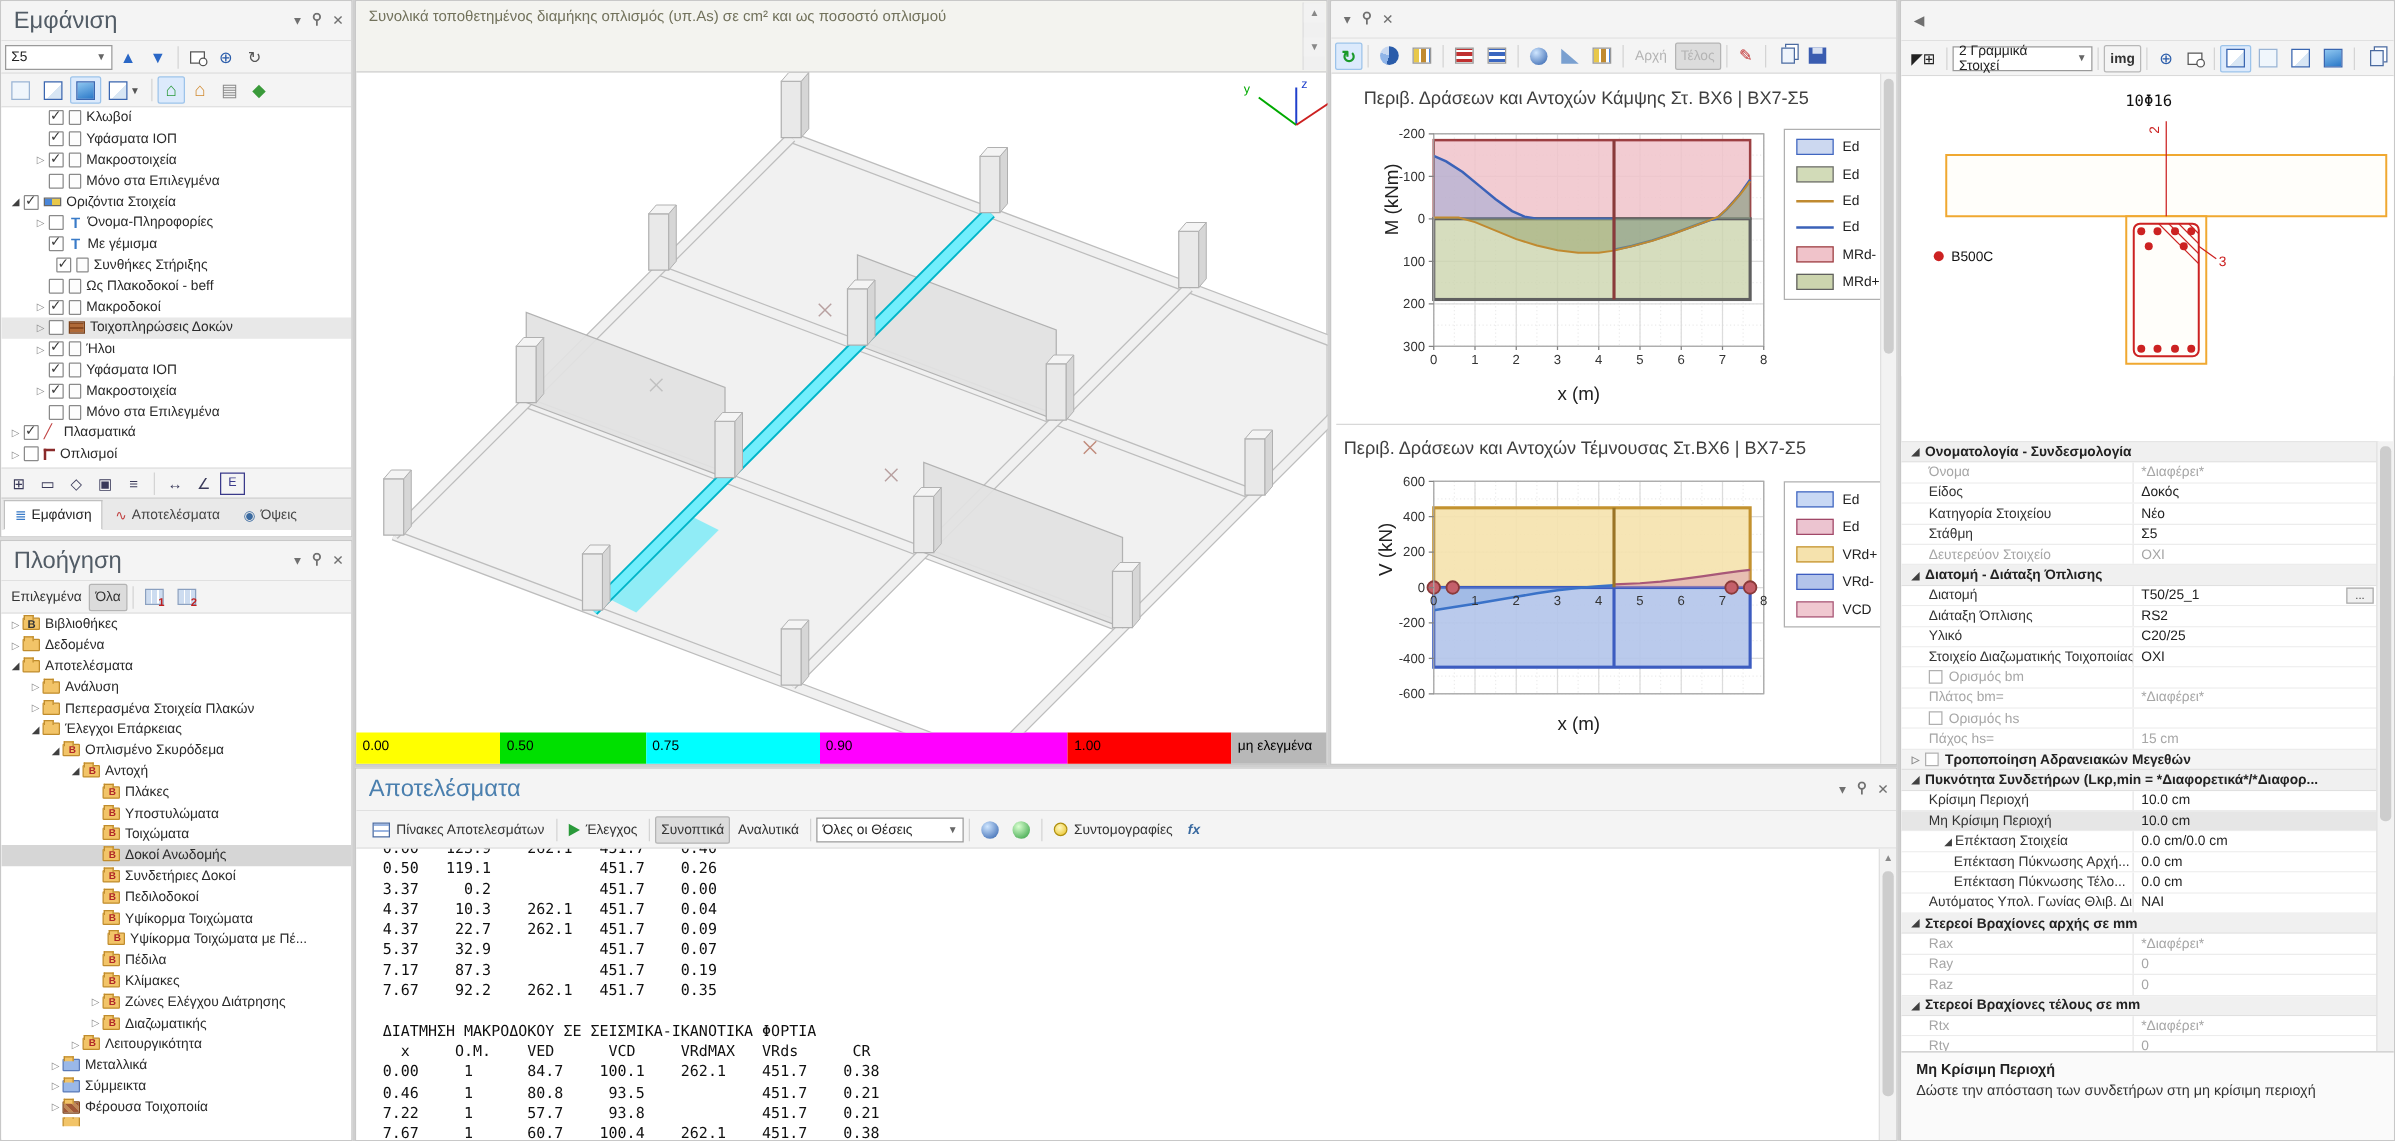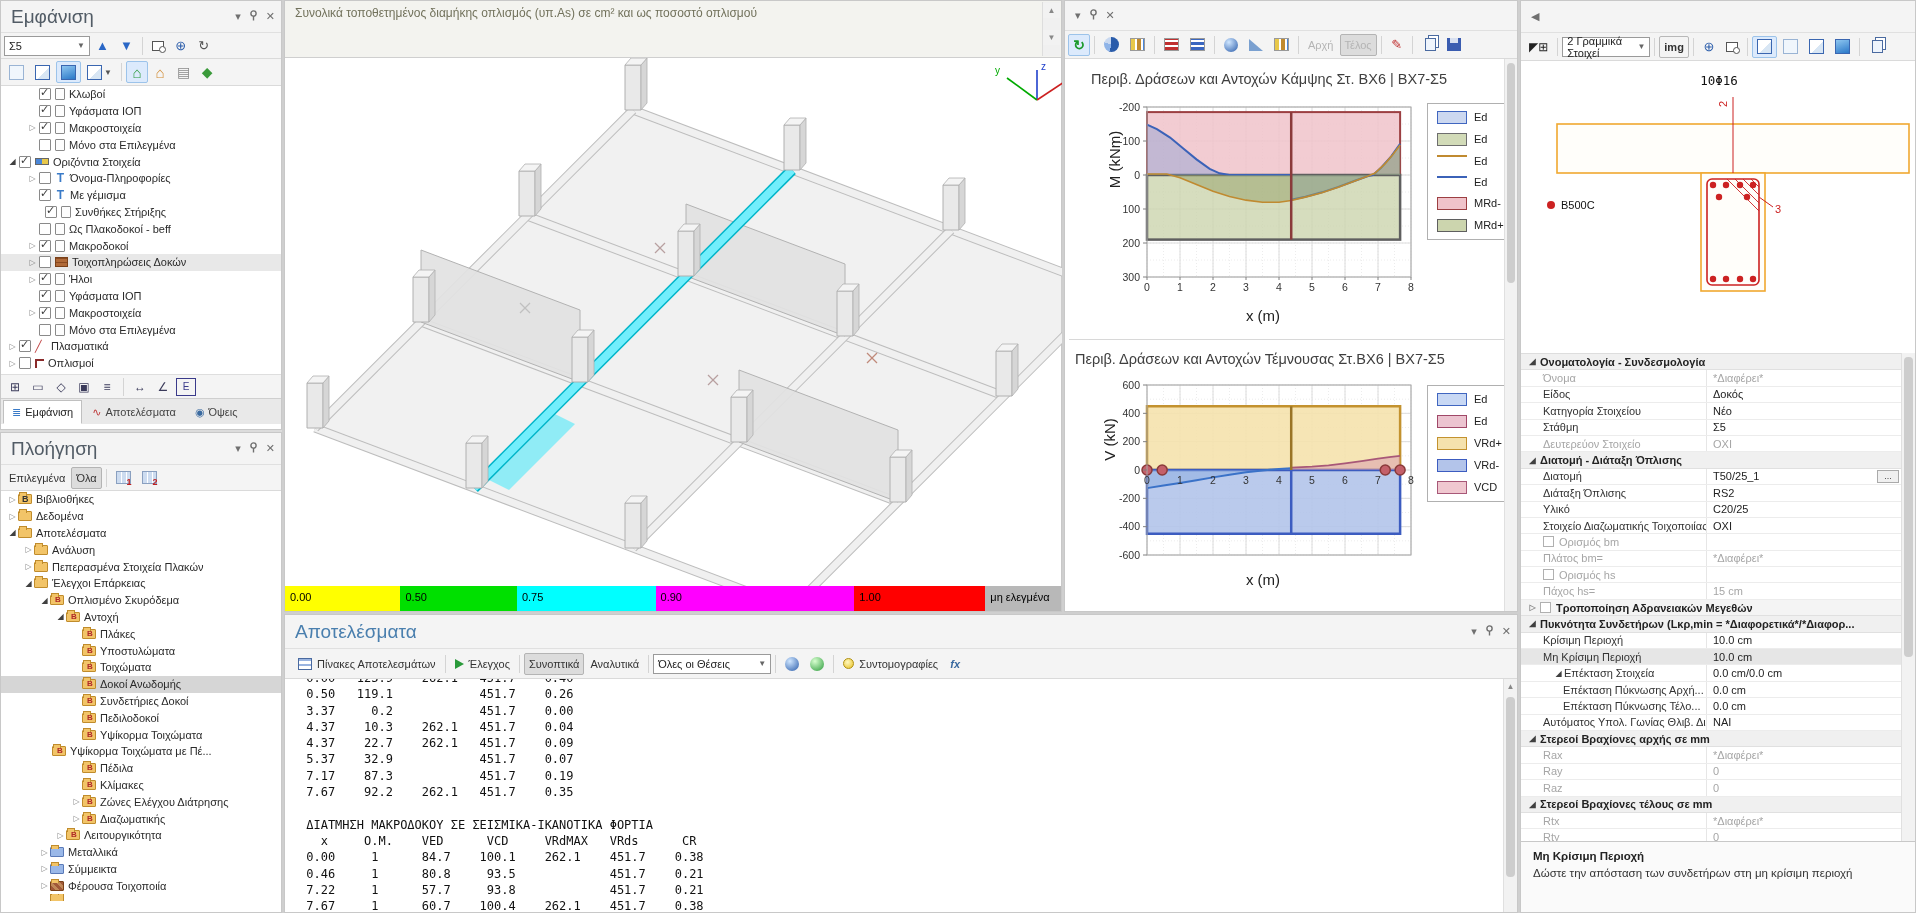--- a/index.html
+++ b/index.html
@@ -79,21 +79,21 @@
   .panic { color:#2a5caa; font-size:13px; }
   .zric { width:12px; height:10px; border:1px solid #555; position:relative; background:#fff; }
   .zric:after { content:""; position:absolute; right:-3px; bottom:-3px; width:5px; height:5px; border:1px solid #555; border-radius:50%; background:#fff; }
   .rotic { color:#555; font-size:13px; }
   .pinsvg { display:inline-block; }
 
   
   .chart-title { font-size:14.5px; color:#3f3f3f; white-space:nowrap; }
   .axis-label { font-size:15px; color:#222; }
   .legend-box { border:1px solid #b0b0b0; background:#fff; padding:7px 9px; display:flex; flex-direction:column; gap:9px; }
-  .legend-item { display:flex; align-items:flex-start; gap:7px; font-size:11px; color:#222; }
+  .legend-item { display:flex; align-items:center; gap:7px; font-size:11px; color:#222; }
   .lg-swatch { width:30px; height:13px; border-width:1.5px; border-style:solid; flex:none; }
   .lg-line { width:30px; height:0; border-top-width:2px; border-top-style:solid; flex:none; }
 
   
   .prow { display:flex; align-items:center; height:16.4px; border-bottom:1px solid #ececec; font-size:11px; background:#fff; }
   .prow .plabel { width:186px; flex:none; padding-left:22px; color:#333; white-space:nowrap; overflow:hidden; border-right:1px solid #e6e6e6; display:flex; align-items:center; height:100%; }
   .prow .pvalue { flex:1; padding-left:6px; color:#222; white-space:nowrap; overflow:hidden; display:flex; align-items:center; }
   .prow.muted .pvalue, .pvalue.muted { color:#a6a6a6; }
   .plabel.muted { color:#a6a6a6; }
   .prow.selrow { background:#e6e6e6; }
@@ -409,21 +409,21 @@
         <div class="trow" style="padding-left: 70px;">
           <span class="exp"></span>
           <span class="ic ic-folder frb"></span>
           <span>Πεδιλοδοκοί</span>
         </div>
         <div class="trow" style="padding-left: 70px;">
           <span class="exp"></span>
           <span class="ic ic-folder frb"></span>
           <span>Υψίκορμα Τοιχώματα</span>
         </div>
-        <div class="trow" style="padding-left: 40px;">
+        <div class="trow" style="padding-left: 74px;">
           <span class="exp"></span>
           <span class="ic ic-folder frb"></span>
           <span>Υψίκορμα Τοιχώματα με Πέ...</span>
         </div>
         <div class="trow" style="padding-left: 70px;">
           <span class="exp"></span>
           <span class="ic ic-folder frb"></span>
           <span>Πέδιλα</span>
         </div>
         <div class="trow" style="padding-left: 70px;">
@@ -943,21 +943,21 @@
     <div class="panel-header">
       <span class="win-btns">
           <span>◀</span>
         </span>
     </div>
     <div class="toolbar" style="height:28px;">
       <div class="tbtn">
           <span style="font-size:12px;color:#222;">◤⊞</span>
         </div>
       <div class="sep"></div>
-      <div class="combo" style="width:88px;">
+      <div class="combo" style="width:112px;">
         <span>2 Γραμμικά Στοιχεί</span>
           <span class="arr">▼</span>
       </div>
       <div class="sep"></div>
       <div class="tbtn" style="border:1px solid #b8b8b8;font-weight:bold;">
           <span>img</span>
         </div>
       <div class="sep"></div>
       <div class="tbtn">
           <span class="panic">⊕</span>

